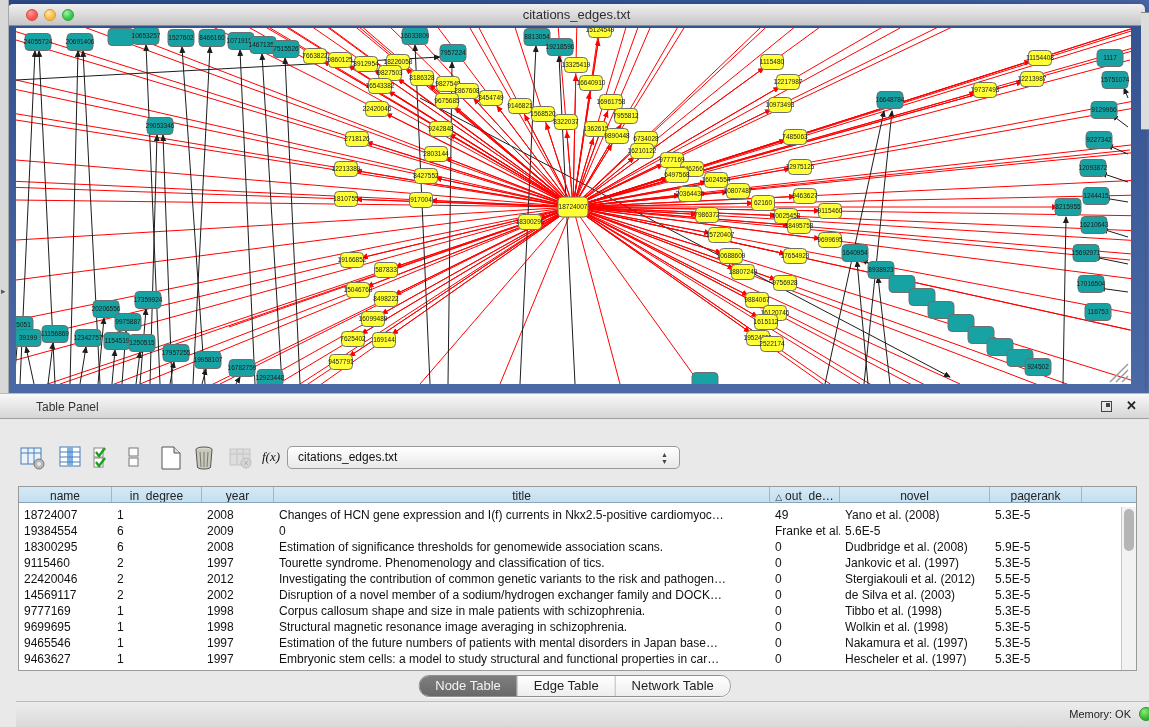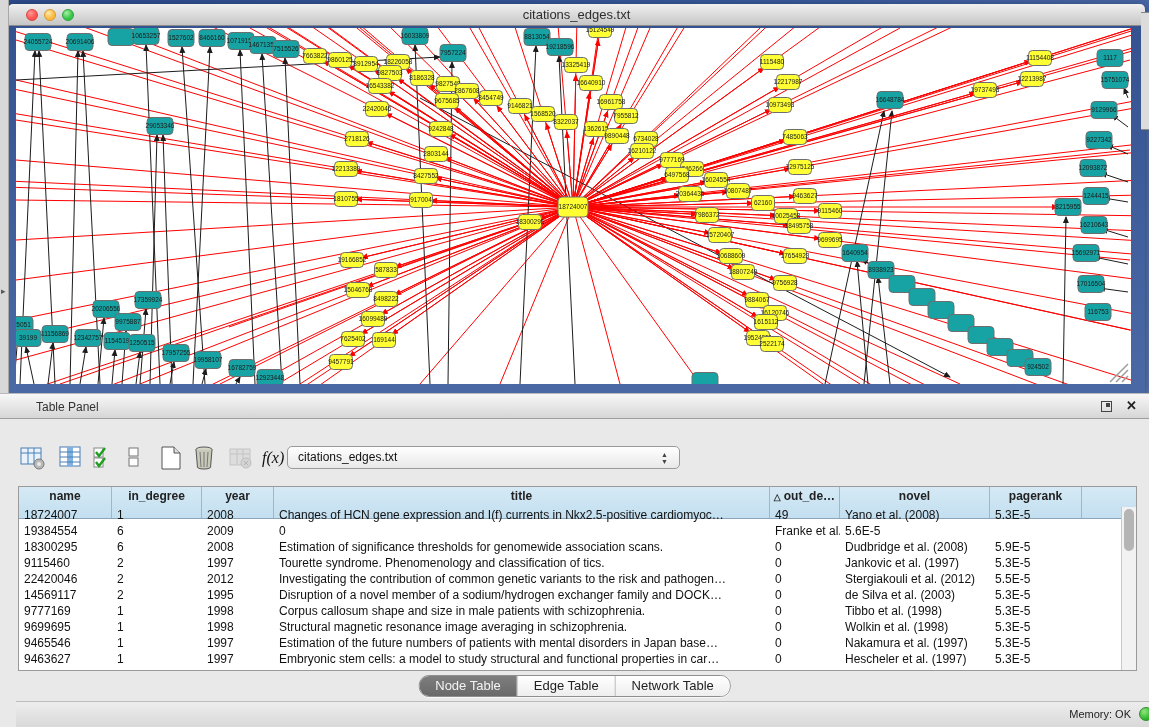--- a/index.html
+++ b/index.html
@@ -29,28 +29,28 @@
     background:linear-gradient(#f8f8f8,#d6d6d6);border-top:1px solid #b8b8b8;border-bottom:1px solid #9e9e9e;}
   .panel-title{position:absolute;left:12px;top:6px;font-size:12px;color:#333;margin-left:24px;}
   .float-icon{position:absolute;left:1101px;top:7px;width:11px;height:11px;border:1px solid #444;}
   .float-icon::after{content:"";position:absolute;right:1px;top:1px;width:4px;height:4px;background:#444;}
   .close-icon{position:absolute;left:1126px;top:4px;font-size:13px;font-weight:bold;color:#222;cursor:default;}
 
   .panel-body{position:absolute;left:0;top:419px;width:1149px;height:308px;background:#e9e9e9;}
 
   .toolbar{position:absolute;left:0;top:26px;height:30px;width:100%;}
   .tool{position:absolute;top:0;width:26px;height:26px;}
-  .fx{font-family:"Liberation Serif",serif;font-style:italic;font-size:16px;color:#111;padding-top:4px;}
+  .fx{font-family:"Liberation Serif",serif;font-style:italic;font-size:13px;color:#111;padding-top:4px;}
   .dropdown{position:absolute;left:287px;top:1px;width:393px;height:23px;border:1px solid #9a9a9a;border-radius:5px;
     background:linear-gradient(#ffffff,#e8e8e8);font-size:12px;color:#111;line-height:21px;padding-left:10px;}
   .spinner{position:absolute;right:10px;top:4px;width:9px;height:14px;font-size:7px;line-height:7px;color:#444;text-align:center;}
 
   .table-wrap{position:absolute;left:18px;top:67px;width:1119px;height:185px;background:#fff;border:1px solid #9a9a9a;}
-  .grid-head{display:grid;grid-template-columns:93px 90px 72px 496px 70px 150px 92px auto;height:32px;
-    background:linear-gradient(#d5e9f5,#c3dff0);border-bottom:1px solid #8aa5ba;font-weight:bold;}
+  .grid-head{display:grid;grid-template-columns:93px 90px 72px 496px 70px 150px 92px auto;height:16px;
+    background:linear-gradient(#d5e9f5,#c3dff0);border-bottom:1px solid #8aa5ba;}
   .grid-head .th{font-size:12px;color:#222;text-align:center;line-height:19px;border-right:1px solid #9fb7c9;
     overflow:hidden;white-space:nowrap;}
   .sort-glyph{font-size:9px;margin-right:3px;color:#333;}
   .rows{position:absolute;left:0;top:20px;right:15px;bottom:0;overflow:hidden;}
   .tr{display:grid;grid-template-columns:93px 90px 72px 496px 70px 150px 92px;height:16px;}
   .td{font-size:12px;color:#111;padding-left:5px;white-space:nowrap;overflow:hidden;line-height:16px;}
   .vscroll{position:absolute;right:0;top:20px;width:15px;bottom:0;background:#f2f2f2;border-left:1px solid #c9c9c9;}
   .vthumb{position:absolute;left:2px;top:2px;width:10px;height:42px;border-radius:5px;background:#b5b5b5;}
 
   .tabs{position:absolute;left:50%;transform:translateX(-50%);top:256px;height:22px;display:flex;
@@ -695,21 +695,21 @@
             <div class="td">2</div>
             <div class="td">2012</div>
             <div class="td">Investigating the contribution of common genetic variants to the risk and pathogen…</div>
             <div class="td">0</div>
             <div class="td">Stergiakouli et al. (2012)</div>
             <div class="td">5.5E-5</div>
           </div>
           <div class="tr">
             <div class="td">14569117</div>
             <div class="td">2</div>
-            <div class="td">1995</div>
+            <div class="td">2002</div>
             <div class="td">Disruption of a novel member of a sodium/hydrogen exchanger family and DOCK…</div>
             <div class="td">0</div>
             <div class="td">de Silva et al. (2003)</div>
             <div class="td">5.3E-5</div>
           </div>
           <div class="tr">
             <div class="td">9777169</div>
             <div class="td">1</div>
             <div class="td">1998</div>
             <div class="td">Corpus callosum shape and size in male patients with schizophrenia.</div>

